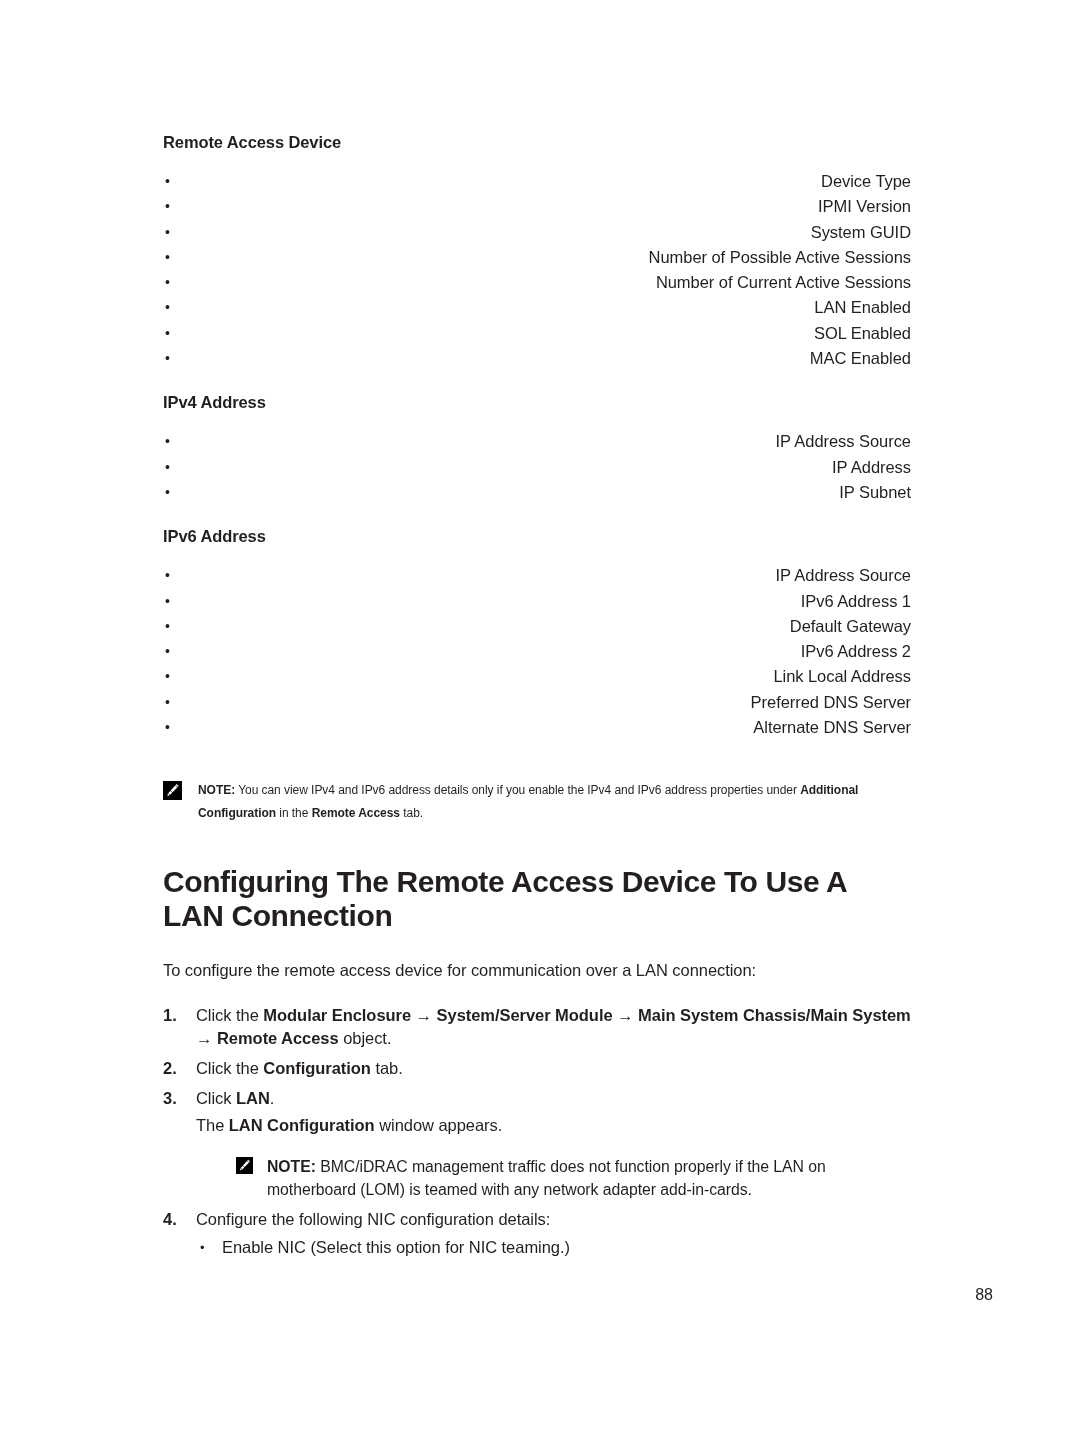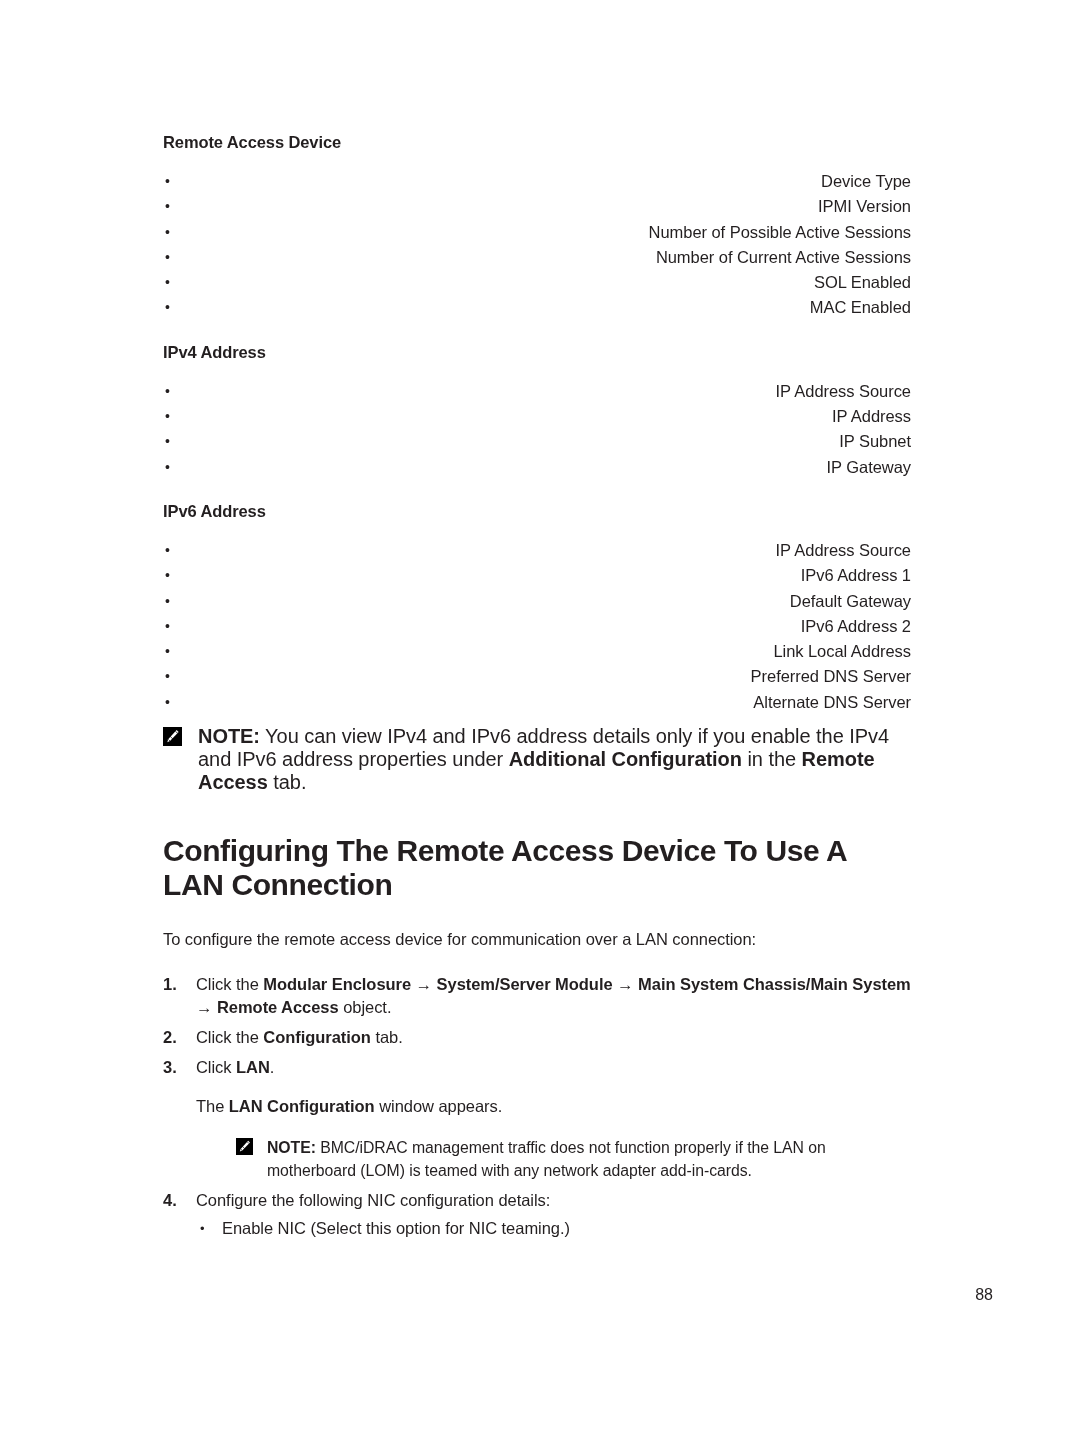--- a/index.html
+++ b/index.html
@@ -70,23 +70,23 @@
     left: 2px;
     top: 0;
     font-size: 14px;
     line-height: 25.3px;
     color: #231f20;
   }
 
   
   .note {
     position: relative;
-    margin-top: 10px;
+    margin-top: 39px;
     padding-left: 35px;
-    font-size: 20px;
+    font-size: 12px;
     line-height: 23px;
     letter-spacing: -0.05px;
   }
   .note .note-label { font-weight: bold; }
   .note b { font-weight: bold; }
 
   .note-icon {
     position: absolute;
     left: 0;
     top: 2px;
@@ -137,21 +137,21 @@
     left: 0;
     top: 0;
     font-weight: bold;
     font-size: 16.5px;
   }
   ol.steps > li b { font-weight: bold; }
 
   .step-sub {
     font-size: 16.5px;
     line-height: 23px;
-    margin-top: 16px;
+    margin-top: 4px;
   }
 
   ul.sub-bullets {
     list-style: none;
     margin: 5px 0 0 0;
     padding: 0;
   }
   ul.sub-bullets > li {
     position: relative;
     padding-left: 26px;
@@ -180,32 +180,33 @@
 </head>
 <body>
 
 <div class="page">
   <div class="content">
 
     <h2 class="subhead">Remote Access Device</h2>
     <ul class="bullets">
       <li>Device Type</li>
       <li>IPMI Version</li>
+      <li>System GUID</li>
       <li>Number of Possible Active Sessions</li>
       <li>Number of Current Active Sessions</li>
+      <li>LAN Enabled</li>
       <li>SOL Enabled</li>
       <li>MAC Enabled</li>
     </ul>
 
     <h2 class="subhead spaced">IPv4 Address</h2>
     <ul class="bullets">
       <li>IP Address Source</li>
       <li>IP Address</li>
       <li>IP Subnet</li>
-      <li>IP Gateway</li>
     </ul>
 
     <h2 class="subhead spaced">IPv6 Address</h2>
     <ul class="bullets">
       <li>IP Address Source</li>
       <li>IPv6 Address 1</li>
       <li>Default Gateway</li>
       <li>IPv6 Address 2</li>
       <li>Link Local Address</li>
       <li>Preferred DNS Server</li>

